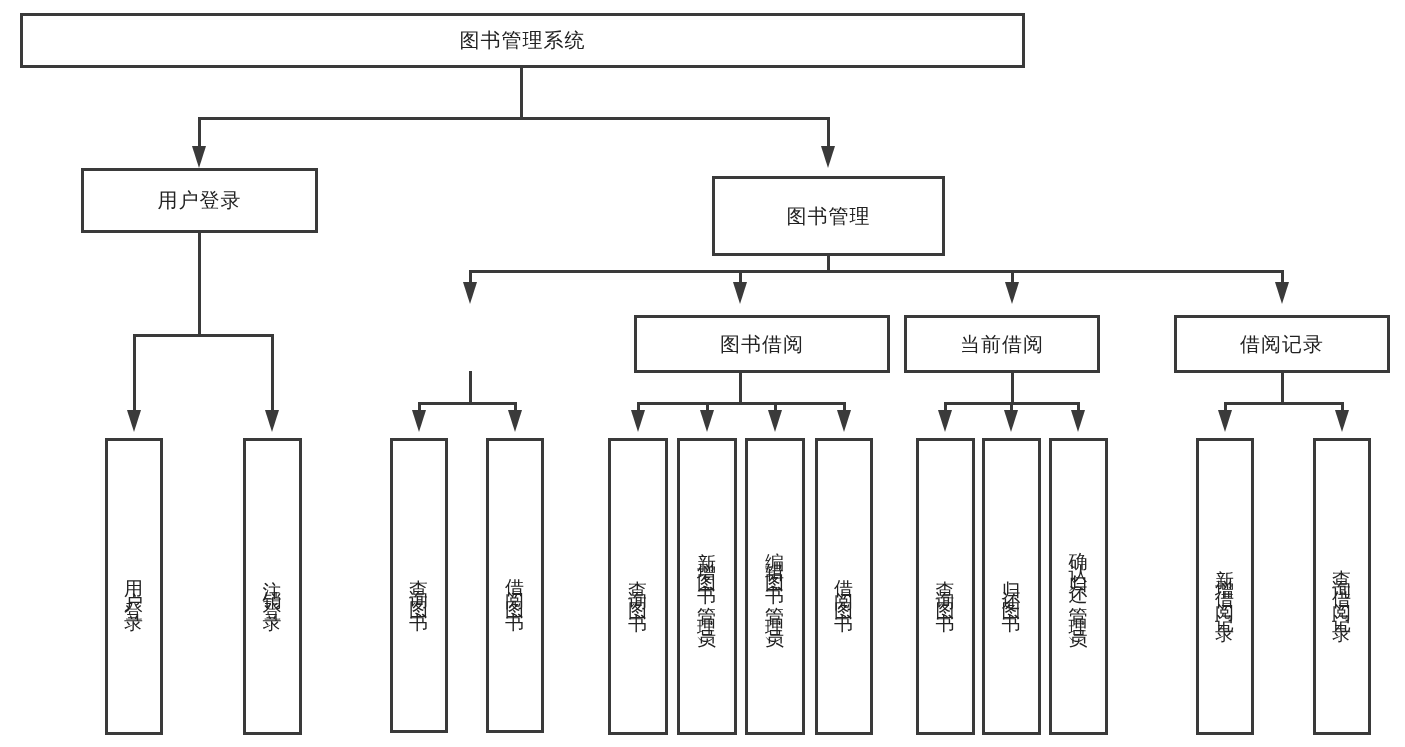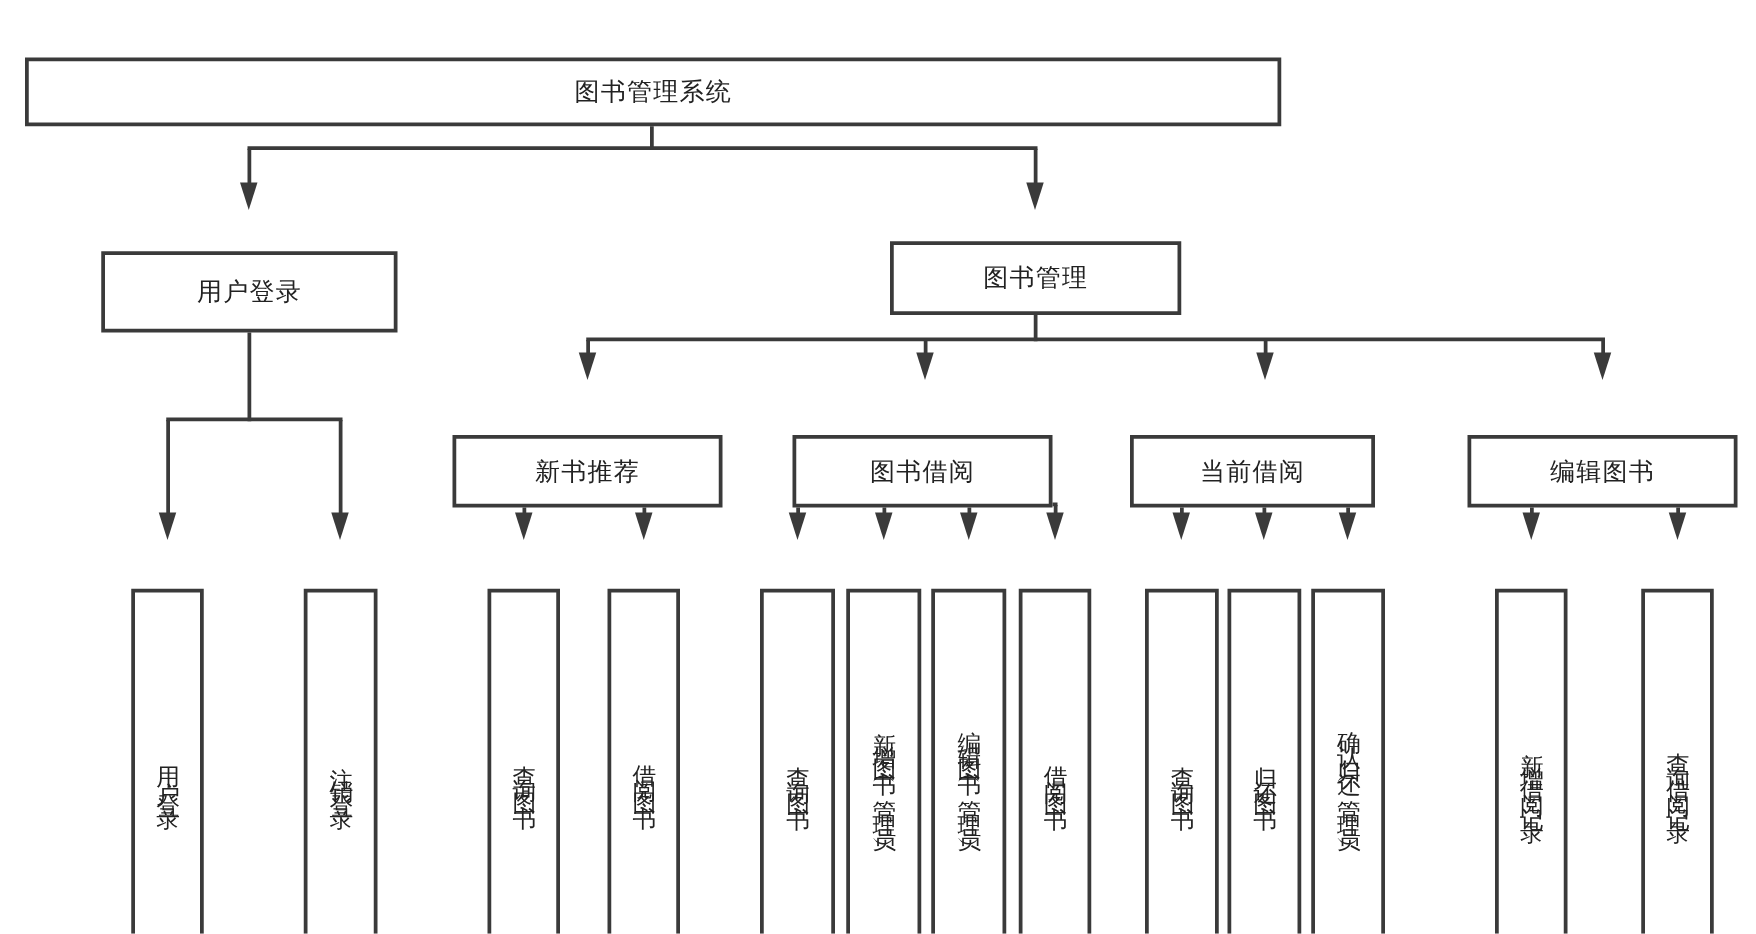--- a/index.html
+++ b/index.html
@@ -5,21 +5,21 @@
   html,body{margin:0;padding:0;background:#ffffff;}
   .canvas{
     position:relative;width:1405px;height:747px;background:#ffffff;overflow:hidden;
     font-family:"Liberation Sans","DejaVu Sans",sans-serif;color:#222222;
   }
   .ln{position:absolute;background:#3a3a3a;}
   .ar{position:absolute;width:0;height:0;
       border-left:7px solid transparent;border-right:7px solid transparent;
       border-top:22px solid #3a3a3a;}
   .box{position:absolute;background:#ffffff;border:3px solid #3a3a3a;box-sizing:border-box;
-       display:flex;align-items:center;justify-content:center;margin-top:33px;}
+       display:flex;align-items:center;justify-content:center;}
   .box.h span{font-size:20px;letter-spacing:1px;white-space:nowrap;}
   .vt{writing-mode:vertical-rl;text-orientation:mixed;font-size:19px;line-height:1;
       letter-spacing:11px;white-space:nowrap;}
   .watermark{position:absolute;right:8px;top:711px;font-size:17px;color:#b9b9b9;
        letter-spacing:1px;z-index:10;white-space:nowrap;}
 </style>
 </head>
 <body>
 
 <div class="canvas">
@@ -83,35 +83,32 @@
   <div class="ln" style="left:1341px;top:404px;width:3px;height:8px"></div>
   <div class="ar" style="left:1335px;top:410px"></div>
 
   <div class="box h" style="left:20px;top:13px;width:1005px;height:55px">
     <span>图书管理系统</span>
   </div>
 
   <div class="box h" style="left:81px;top:168px;width:237px;height:65px">
     <span>用户登录</span>
   </div>
-  <div class="box h" style="left:712px;top:160px;width:233px;height:59px">
+  <div class="box h" style="left:712px;top:176px;width:233px;height:80px">
     <span>图书管理</span>
   </div>
 
-  <div class="box h" style="left:362px;top:315px;width:216px;height:58px">
-    <span>新书推荐</span>
-  </div>
-  <div class="box h" style="left:634px;top:315px;width:208px;height:58px">
+  <div class="box h" style="left:634px;top:315px;width:256px;height:58px">
     <span>图书借阅</span>
   </div>
   <div class="box h" style="left:904px;top:315px;width:196px;height:58px">
     <span>当前借阅</span>
   </div>
   <div class="box h" style="left:1174px;top:315px;width:216px;height:58px">
-    <span>编辑图书</span>
+    <span>借阅记录</span>
   </div>
 
   <div class="box" style="left:105px;top:438px;width:58px;height:297px">
     <span class="vt">用户登录</span>
   </div>
   <div class="box" style="left:243px;top:438px;width:59px;height:297px">
     <span class="vt">注销登录</span>
   </div>
 
   <div class="box" style="left:390px;top:438px;width:58px;height:295px">

